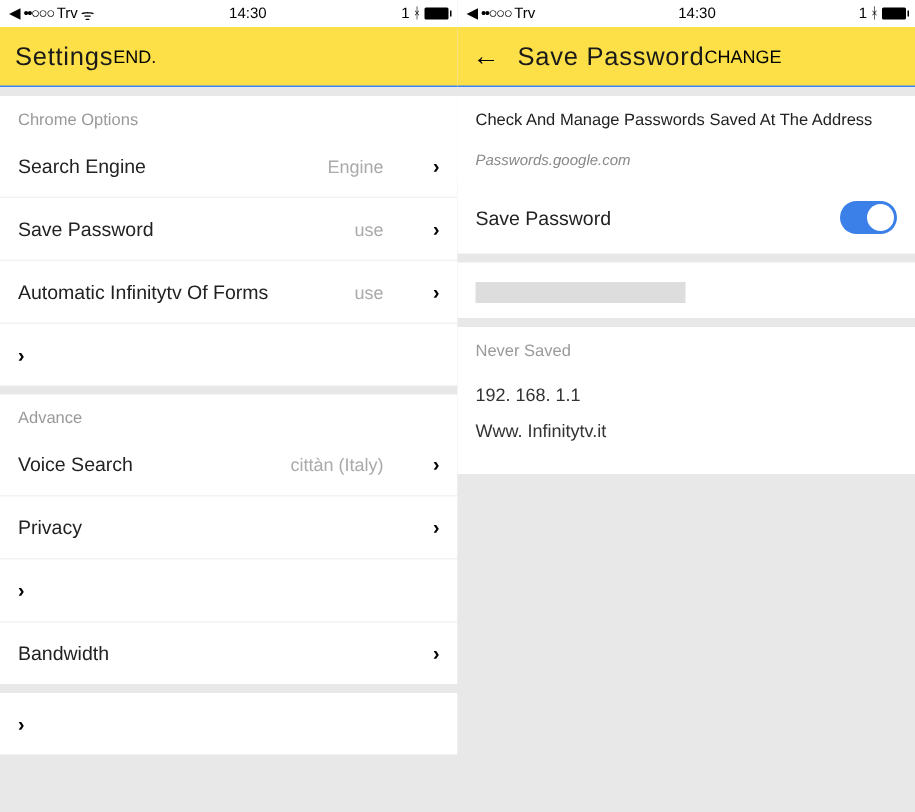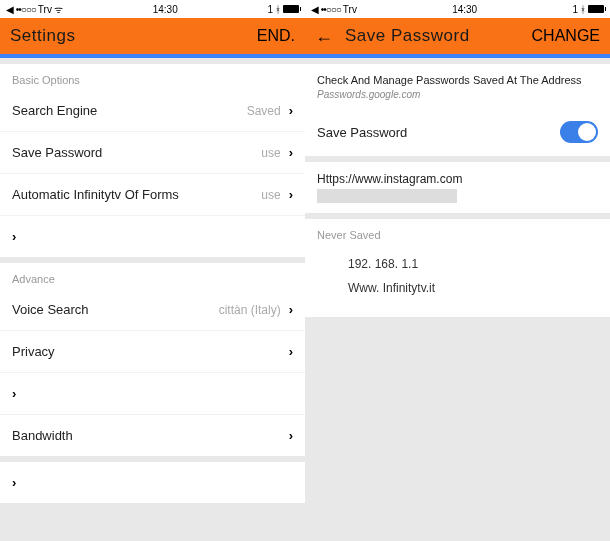--- a/index.html
+++ b/index.html
@@ -7,45 +7,45 @@
     .container { display: flex; width: 610px; }
     .pane { background: #e8e8e8; }
     .pane-left { width: 305px; }
     .pane-right { width: 305px; }
     
     .status-bar { display: flex; justify-content: space-between; align-items: center; height: 18px; padding: 0 6px; background: #fff; font-size: 10px; color: #000; }
     .status-left, .status-right { display: flex; align-items: center; gap: 2px; }
     .status-center { font-size: 10px; }
     .sig-dots { letter-spacing: -1px; }
     
-    .header { display: flex; justify-content: space-between; align-items: center; height: 40px; padding: 0 10px; background: #f97316; border-bottom: 4px solid #3b82f6; }
+    .header { display: flex; justify-content: flex-start; align-items: center; height: 40px; padding: 0 10px; background: #fde047; border-bottom: 1px solid #3b82f6; }
     .header-title { font-size: 17px; font-weight: 400; letter-spacing: 0.5px; color: #1a1a1a; text-underline-offset: 2px; }
-    .header-action { font-size: 16px; color: #000; }
+    .header-action { font-size: 12px; color: #000; }
     .back-arrow { font-size: 18px; color: #000; }
     .header-left { display: flex; align-items: center; gap: 12px; }
     
     .intro { background: #fff; padding: 10px 12px 8px; font-size: 11px; }
-    .intro-title { color: #222; margin-bottom: 3px; }
+    .intro-title { color: #222; margin-bottom: 16px; }
     .intro-link { color: #888; font-size: 10px; font-style: italic; }
     
     .card { background: #fff; margin: 6px 0 0 0; }
     .section-header { font-size: 11px; color: #999; padding: 10px 12px 4px; }
-    .row { display: flex; align-items: center; justify-content: space-between; padding: 13px 12px; border-bottom: 1px solid #f2f2f2; }
+    .row { display: flex; align-items: center; justify-content: space-between; padding: 13px 12px; border-bottom: 1px solid #f2f2f2; gap: 25px; }
     .row:last-child { border-bottom: none; }
     .row-label { font-size: 13px; color: #222; flex: 1; }
     .row-value { font-size: 12px; color: #aaa; margin-right: 8px; }
     .chevron { font-size: 13px; color: #000; font-weight: bold; }
     
     .toggle { width: 38px; height: 22px; background: #3a80e8; border-radius: 11px; position: relative; }
     .toggle::after { content: ""; position: absolute; right: 2px; top: 2px; width: 18px; height: 18px; background: #fff; border-radius: 50%; }
     
     .entry { padding: 10px 12px; font-size: 12px; color: #222; }
     .entry-bar { width: 140px; height: 14px; background: #ddd; margin-top: 3px; }
     .never-list { padding: 12px 12px; font-size: 12px; color: #333; }
-    .never-list div { margin-bottom: 10px; margin-left: 31px; }
+    .never-list div { margin-bottom: 10px; }
     .battery { display: inline-block; width: 16px; height: 8px; background: #000; border-radius: 1px; position: relative; }
     .battery::after { content: ""; position: absolute; right: -2px; top: 2px; width: 1px; height: 4px; background: #000; }
     .bt { font-size: 10px; }
   </style>
 </head>
 <body>
 
 <div class="container">
 
   <div class="pane pane-left">
@@ -62,24 +62,24 @@
           <span class="bt">ᚼ</span>
         <span class="battery"></span>
       </div>
     </div>
     <div class="header">
       <span class="header-title">Settings</span>
       <span class="header-action">END.</span>
     </div>
 
     <div class="card">
-      <div class="section-header">Basic Options</div>
+      <div class="section-header">Chrome Options</div>
       <div class="row">
         <span class="row-label">Search Engine</span>
-        <span class="row-value">Saved</span>
+        <span class="row-value">Engine</span>
         <span class="chevron">›</span>
       </div>
       <div class="row">
         <span class="row-label">Save Password</span>
         <span class="row-value">use</span>
         <span class="chevron">›</span>
       </div>
       <div class="row">
         <span class="row-label">Automatic Infinitytv Of Forms</span>
         <span class="row-value">use</span>
@@ -145,21 +145,20 @@
         <div class="intro-link">Passwords.google.com</div>
       </div>
       <div class="row">
         <span class="row-label">Save Password</span>
         <div class="toggle"></div>
       </div>
     </div>
 
     <div class="card">
       <div class="entry">
-        <div>Https://www.instagram.com</div>
         <div class="entry-bar"></div>
       </div>
     </div>
 
     <div class="card">
       <div class="section-header">Never Saved</div>
       <div class="never-list">
         <div>192. 168. 1.1</div>
         <div>Www. Infinitytv.it</div>
       </div>

